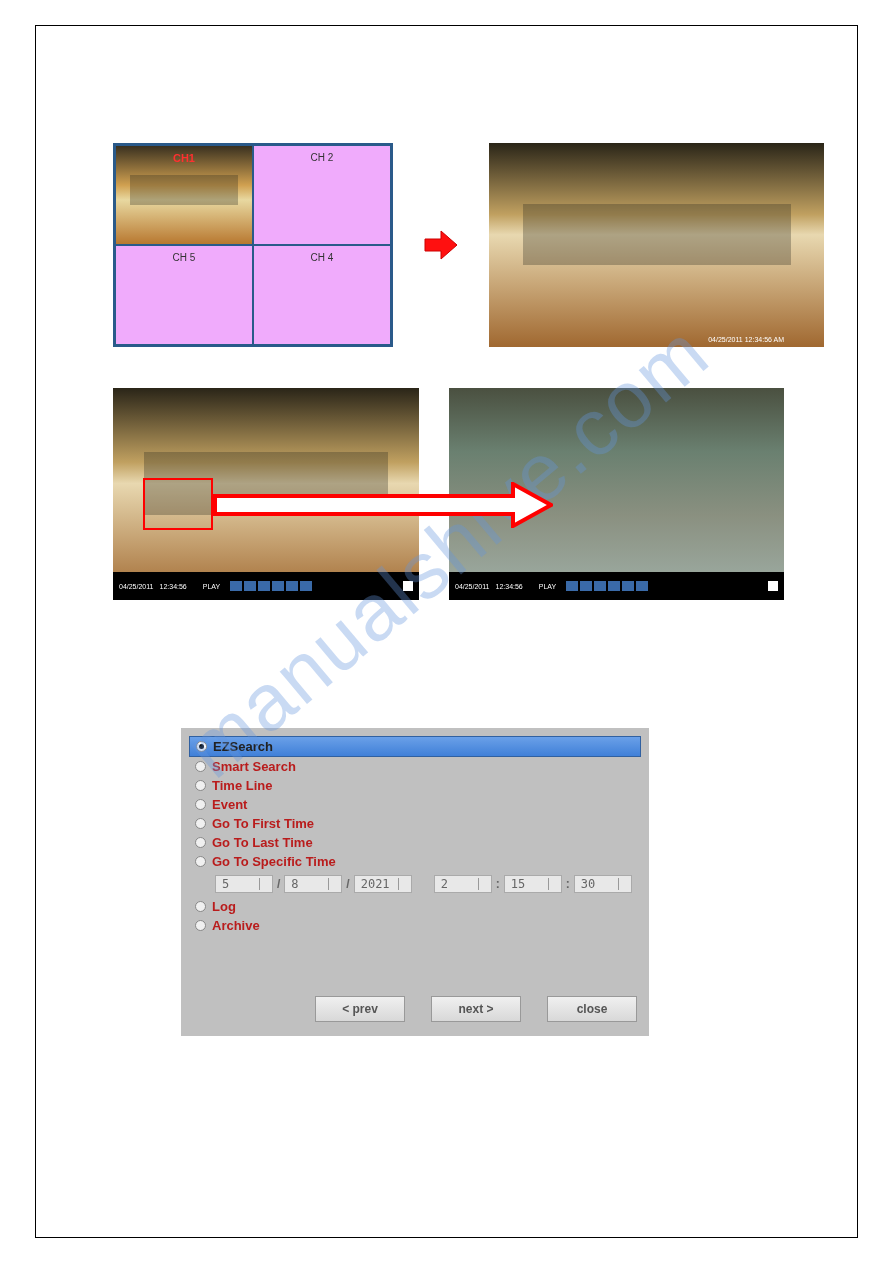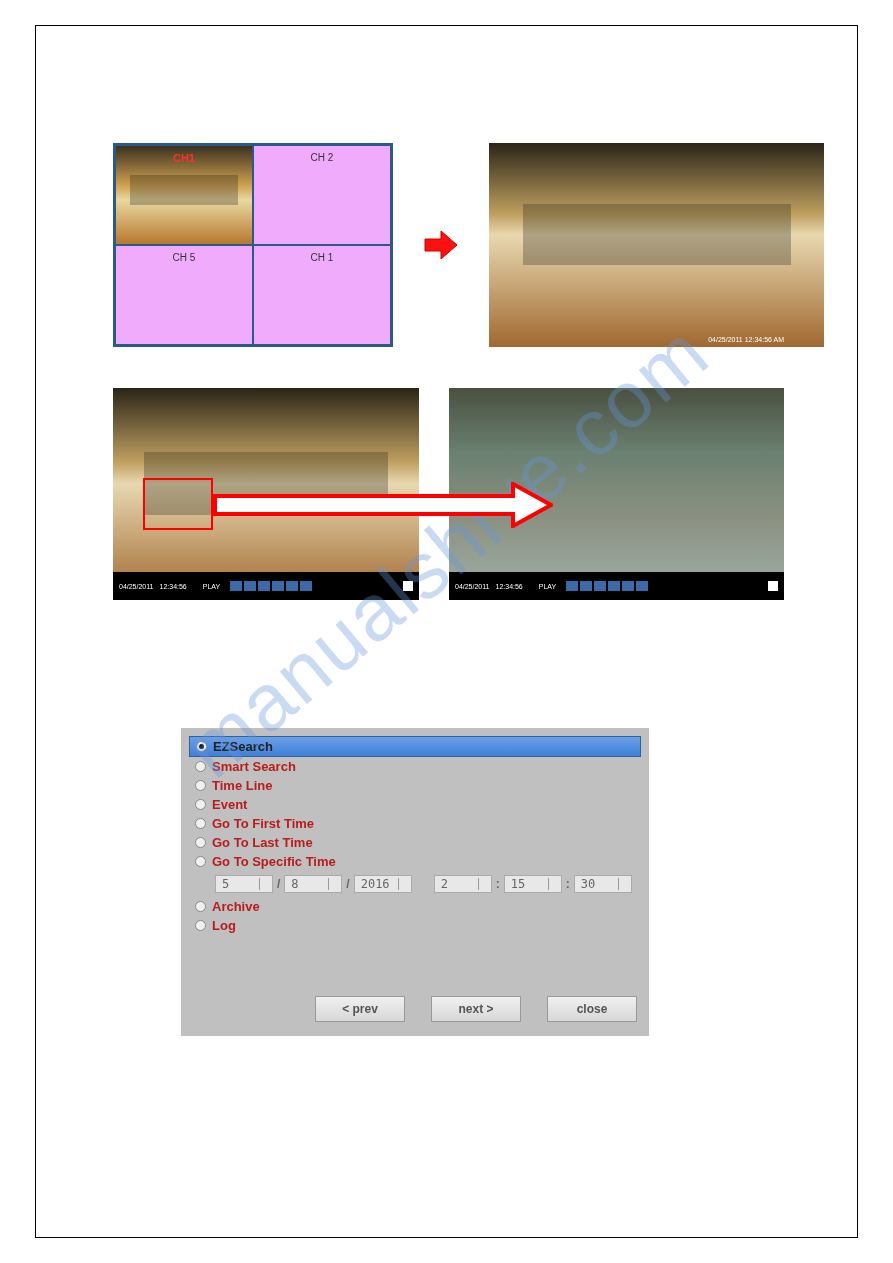--- a/index.html
+++ b/index.html
@@ -257,21 +257,21 @@
         <span class="ch-label">CH1</span>
         <div class="interior-hint"></div>
       </div>
       <div class="quad-cell">
         <span>CH 2</span>
       </div>
       <div class="quad-cell">
         <span>CH 5</span>
       </div>
       <div class="quad-cell">
-        <span>CH 1</span>
+        <span>CH 4</span>
       </div>
     </div>
 
     <div class="arrow-right">
       <svg viewBox="0 0 36 36">
         <path d="M 2 12 L 18 12 L 18 4 L 34 18 L 18 32 L 18 24 L 2 24 Z" fill="#ff1010" stroke="#c00" stroke-width="1"></path>
       </svg>
     </div>
 
     <div class="large-img">
@@ -352,35 +352,35 @@
     </div>
     <div class="radio-row">
       <span class="radio-dot"></span>
       <span>Go To Specific Time</span>
     </div>
     <div class="date-row">
       <div class="spinbox">5</div>
       <span class="sep">/</span>
       <div class="spinbox">8</div>
       <span class="sep">/</span>
-      <div class="spinbox">2016</div>
+      <div class="spinbox">2021</div>
       <span style="width:14px"></span>
       <div class="spinbox">2</div>
       <span class="sep">:</span>
       <div class="spinbox">15</div>
       <span class="sep">:</span>
       <div class="spinbox">30</div>
     </div>
     <div class="radio-row">
       <span class="radio-dot"></span>
+      <span>Log</span>
+    </div>
+    <div class="radio-row">
+      <span class="radio-dot"></span>
       <span>Archive</span>
-    </div>
-    <div class="radio-row">
-      <span class="radio-dot"></span>
-      <span>Log</span>
     </div>
 
     <div class="dialog-buttons">
       <div class="dlg-btn">&lt; prev</div>
       <div class="dlg-btn">next &gt;</div>
       <div class="dlg-btn">close</div>
     </div>
   </div>
 
 </div>

